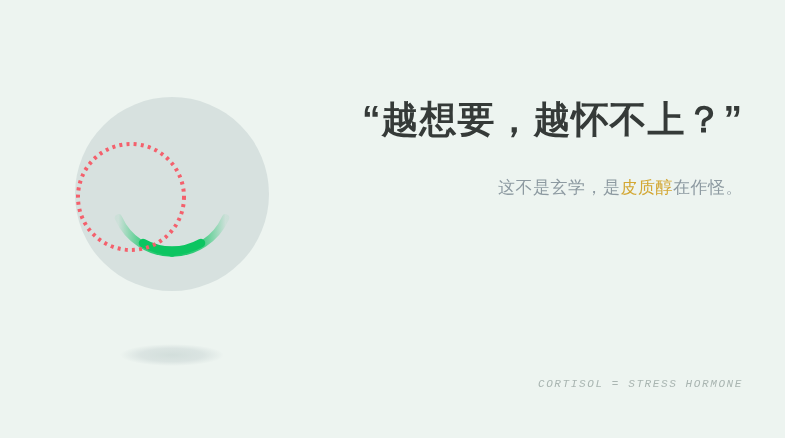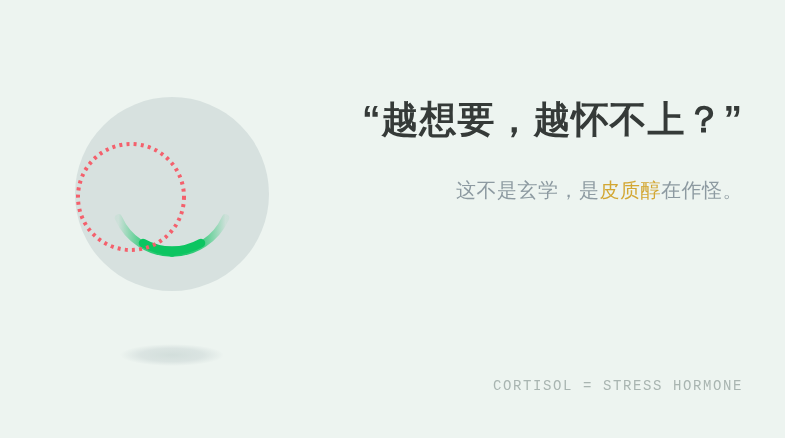--- a/index.html
+++ b/index.html
@@ -56,42 +56,43 @@
     text-align: right;
     white-space: nowrap;
   }
 
   .subtitle {
     margin-top: 29px;
     text-align: right;
   }
 
   .sub-line {
-    font-size: 20px;
+    font-size: 17px;
     color: #8d9aa1;
     line-height: 1.85;
     letter-spacing: 0.5px;
     white-space: nowrap;
   }
 
   .accent {
     color: #d3a733;
   }
 
   .footer-mono {
     position: absolute;
     left: 300px;
     top: 378px;
     width: 443px;
     text-align: right;
     font-family: "Liberation Mono", "DejaVu Sans Mono", monospace;
-    font-size: 14px;
+    font-size: 11px;
     letter-spacing: 1.6px;
     color: #a9b5b1;
     white-space: nowrap;
+    font-style: italic;
   }
 </style>
 </head>
 <body>
 
 <div class="slide">
 
   <div class="illustration">
     <svg class="illu-svg" width="330" height="438" viewBox="0 0 330 438">
 

